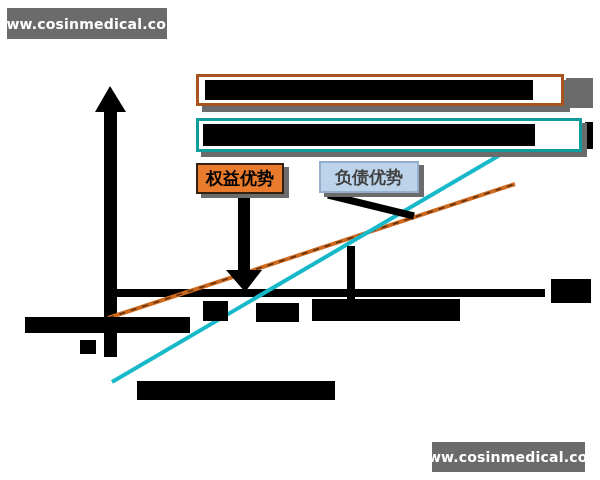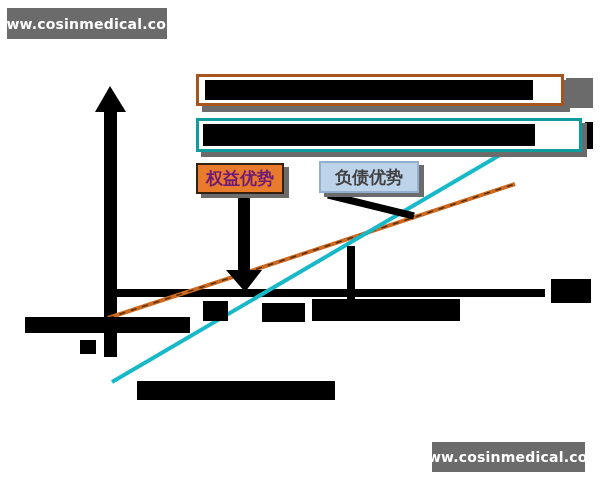--- a/index.html
+++ b/index.html
@@ -17,33 +17,33 @@
   #subtitle-box{left:196px;top:118px;width:380px;height:28px;border:3px solid #0e9c9c;
              box-shadow:5px 5px 0 0 #6b6b6b;}
 
   
   .blob{background:#000;color:#000;font-weight:bold;display:inline-block;overflow:hidden;
         white-space:nowrap;line-height:1.1;}
   #title-box .blob{margin-left:6px;width:328px;height:20px;font-size:18px;}
   #subtitle-box .blob{margin-left:4px;width:332px;height:22px;font-size:15px;}
 
   .region-label{position:absolute;display:flex;align-items:center;justify-content:center;
-        color:#701a75;font-weight:bold;font-size:17px;}
+        color:#000000;font-weight:bold;font-size:17px;}
   #equity-label{left:196px;top:163px;width:84px;height:27px;background:#e97b2c;
         border:2px solid #33200e;box-shadow:5px 4px 0 0 #6b6b6b;}
   #debt-label{left:319px;top:161px;width:96px;height:28px;background:#bdd3ea;
         border:2px solid #93afcd;box-shadow:5px 4px 0 0 #6b6b6b;color:#404040;}
 
   .txt{position:absolute;}
   #y-axis-label{left:25px;top:317px;}
   #y-axis-label .blob{width:165px;height:16px;font-size:13px;}
   #ebit1-label{left:203px;top:301px;}
   #ebit1-label .blob{width:25px;height:20px;font-size:13px;}
   #ebit2-label{left:256px;top:303px;}
-  #ebit2-label .blob{width:43px;height:19px;font-size:13px;margin-left:6px;}
+  #ebit2-label .blob{width:43px;height:19px;font-size:13px;}
   #indifference-label{left:312px;top:299px;}
   #indifference-label .blob{width:148px;height:22px;font-size:15px;}
   #bottom-axis-label{left:137px;top:381px;}
   #bottom-axis-label .blob{width:198px;height:19px;font-size:18px;}
   #x-axis-label{left:551px;top:279px;}
   #x-axis-label .blob{width:40px;height:24px;font-size:19px;}
 
   .gray-patch{position:absolute;background:#6b6b6b;}
   .black-patch{position:absolute;background:#000000;}
   svg{position:absolute;left:0;top:0;}

